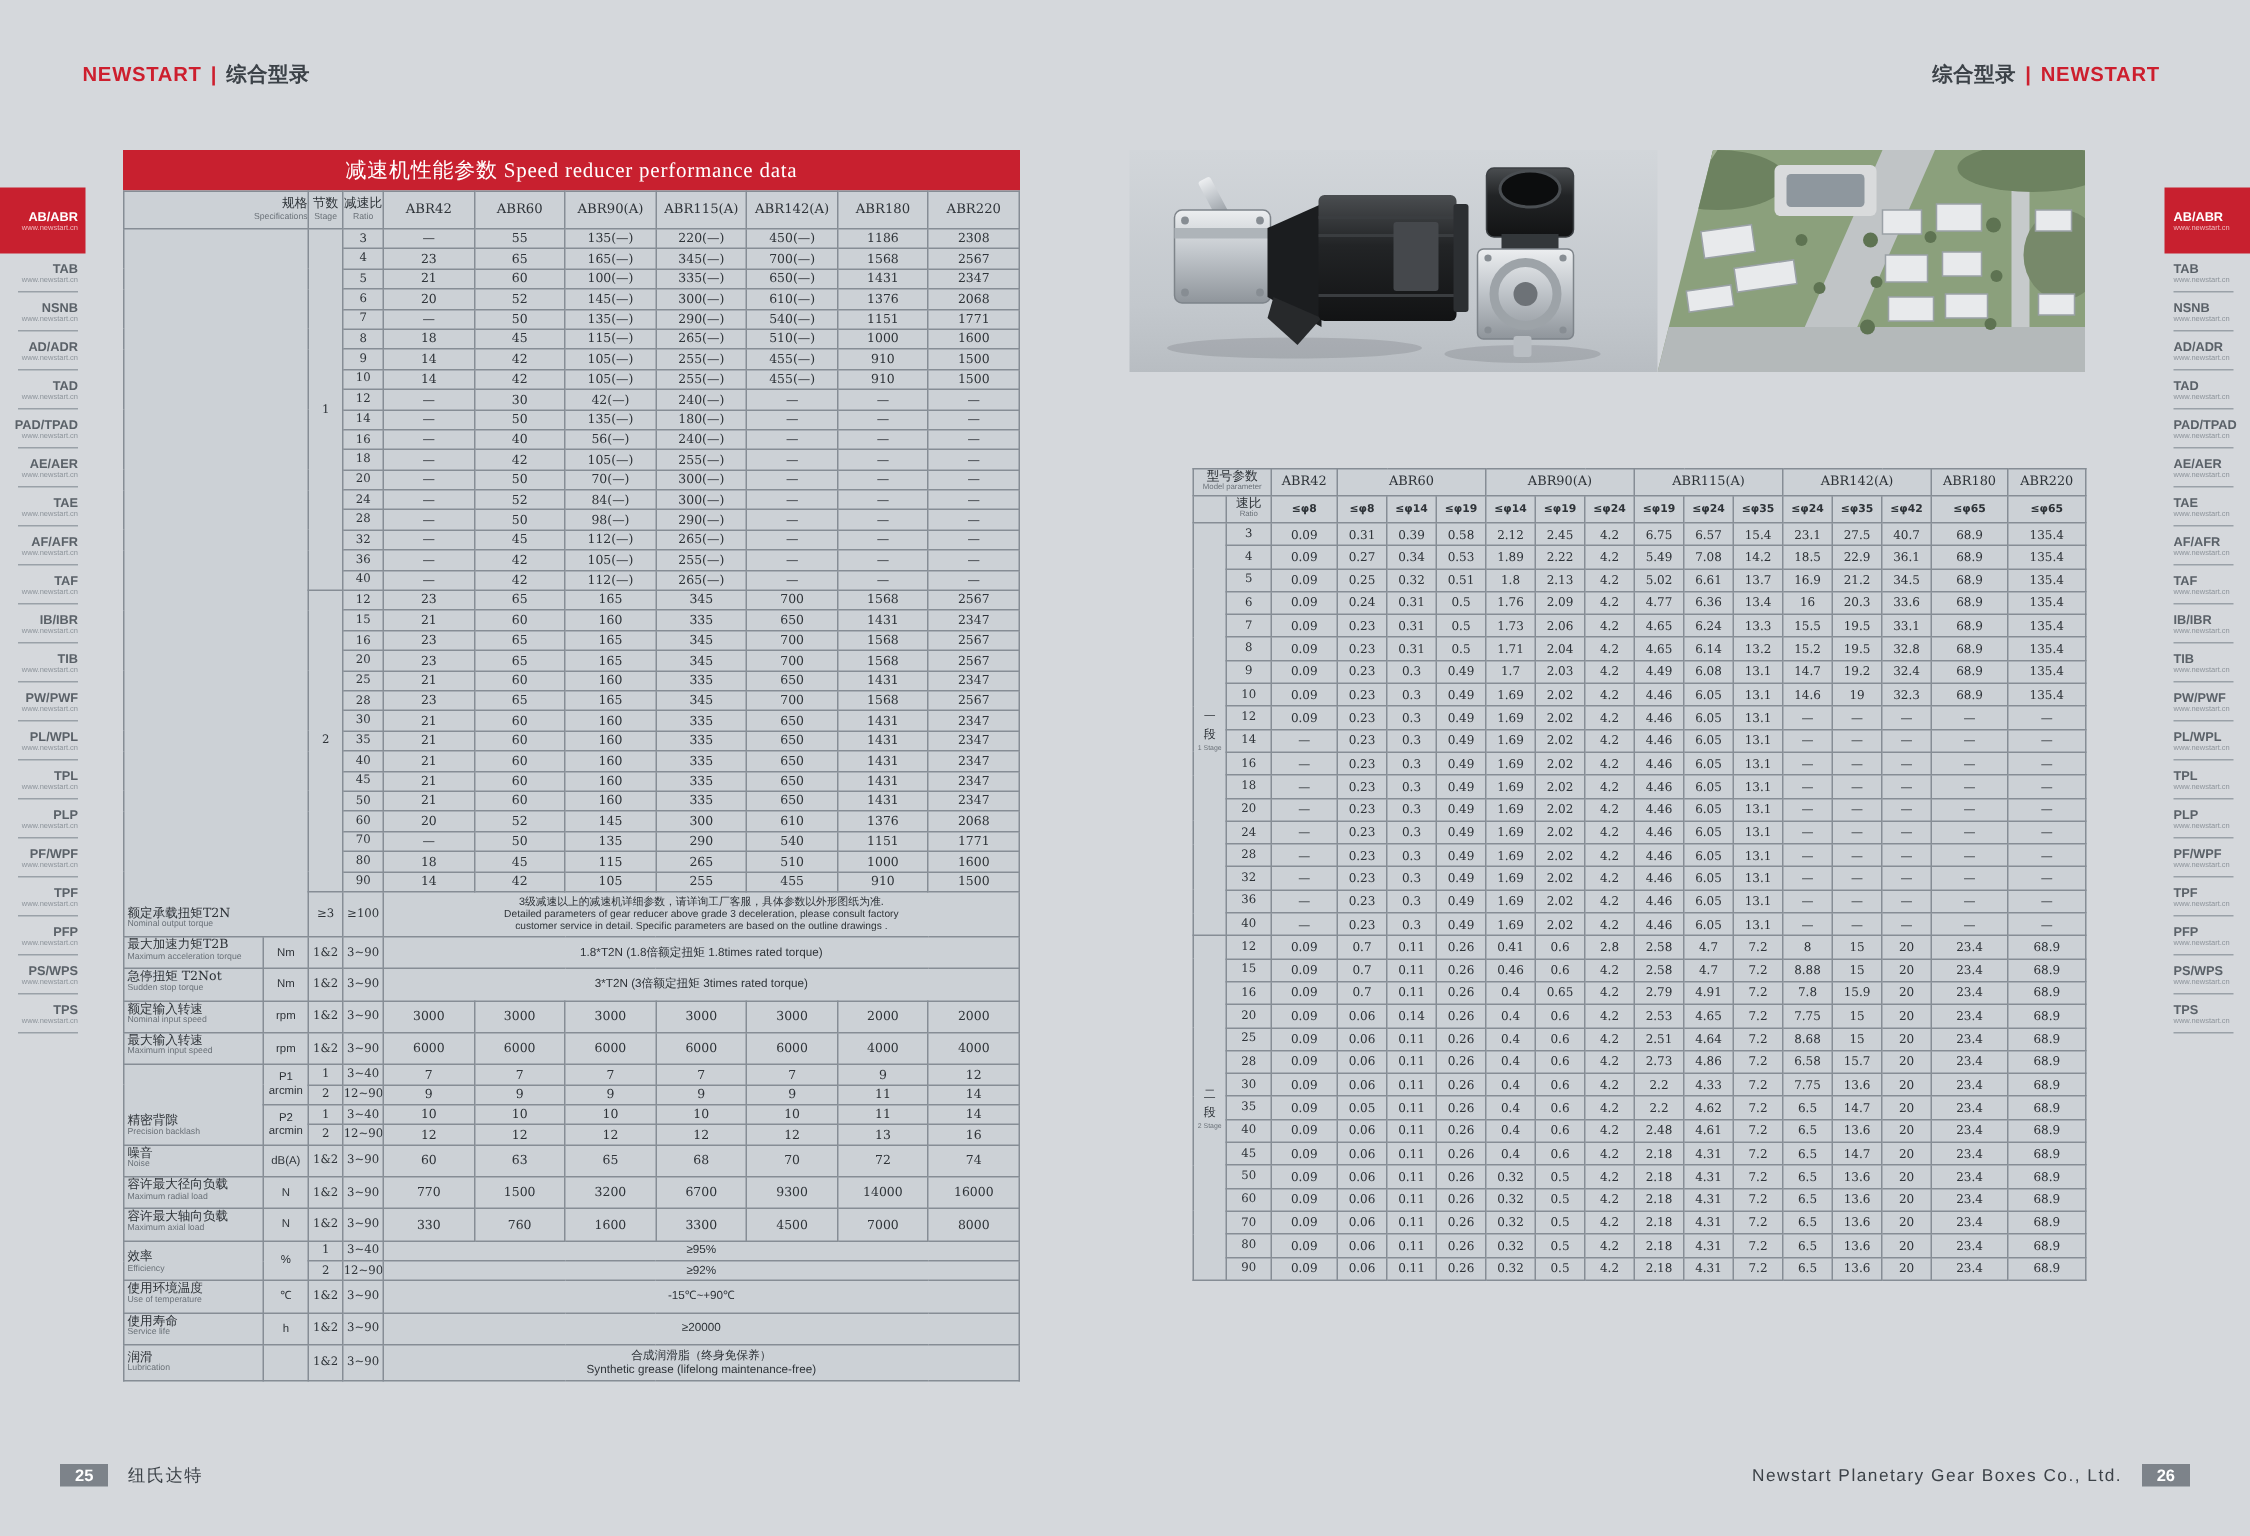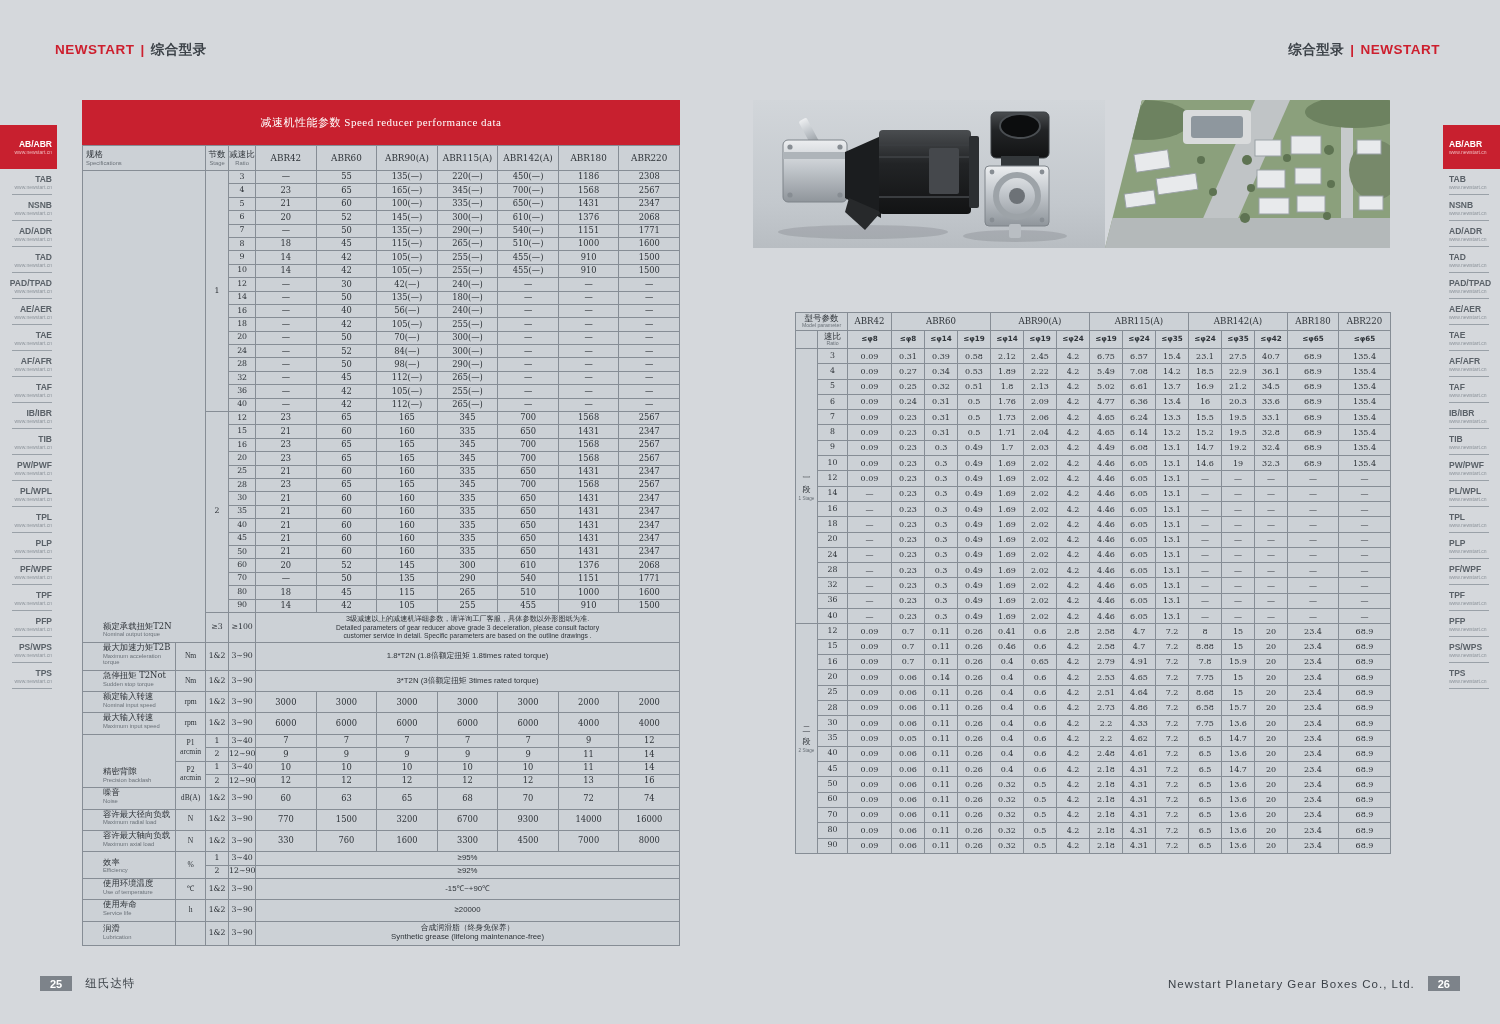--- a/index.html
+++ b/index.html
@@ -33,42 +33,42 @@
   .sidebar-right .side-item::after { left:6px; }
   .side-item.active { background:#c8202f; height:44px; }
   .side-item.active::after { display:none; }
   .side-label { font-size:8.5px; font-weight:bold; color:#5a6168; line-height:1.2; }
   .side-site { font-size:5px; color:#8d949b; }
   .side-item.active .side-label { color:#ffffff; }
   .side-item.active .side-site { color:#f0b9bd; }
 
   
   .tbl-title {
-    height:45px; background:#c8202f; color:#fff;
+    height:27px; background:#c8202f; color:#fff;
     display:flex; align-items:center; justify-content:center;
-    font-size:11px; font-family:"Liberation Serif", serif; letter-spacing:.5px;
+    font-size:14px; font-family:"Liberation Serif", serif; letter-spacing:.5px;
   }
   table { border-collapse:collapse; table-layout:fixed; width:100%; background:#ccd1d6; }
   td, th {
     border:1px solid #868d95; padding:0; text-align:center;
     color:#2e3338; font-family:"DejaVu Serif", serif; font-weight:normal;
     line-height:1.15; overflow:hidden;
   }
   .cn { font-size:8.5px; }
   .en { font-size:5.8px; color:#6a7178; font-family:"Liberation Sans", sans-serif; }
 
   
   .perf { position:absolute; left:82px; top:100px; width:598px; }
   #perf-table th { height:25px; }
-  #perf-table .spec-th { text-align:left; padding-left:3px;margin-top:27px; }
+  #perf-table .spec-th { text-align:right; padding-left:3px;margin-top:27px; }
   #perf-table .model-th { font-size:8.8px; }
   #perf-table td { height:13.4px; font-size:8.3px; }
-  #perf-table .lbl { text-align:left; padding-left:20px; vertical-align:bottom; padding-bottom:4px; }
+  #perf-table .lbl { text-align:left; padding-left:2px; vertical-align:bottom; padding-bottom:4px; }
   #perf-table .lbl .cn { font-size:8.4px; }
-  #perf-table .unit-cell { font-size:7.6px; font-family:Liberation Serif, serif; white-space:pre-line; }
+  #perf-table .unit-cell { font-size:7.6px; font-family:Liberation Sans, sans-serif; white-space:pre-line; }
   #perf-table .stage-cell, #perf-table .ratio-cell { font-size:7.8px; }
   #perf-table .merged-cell { font-size:7.8px; font-family:"Liberation Sans", sans-serif; white-space:pre-line; }
   #perf-table .note-cell { height:30px; }
   #perf-table .note-cell .n1 { font-size:7.2px; font-family:"Liberation Sans", sans-serif; }
   #perf-table .note-cell .n2 { font-size:6.8px; font-family:"Liberation Sans", sans-serif; }
   #perf-table .lub-cell { height:24px; }
 
   
   .products-panel {
     position:absolute; left:753px; top:100px; width:352px; height:148px;

